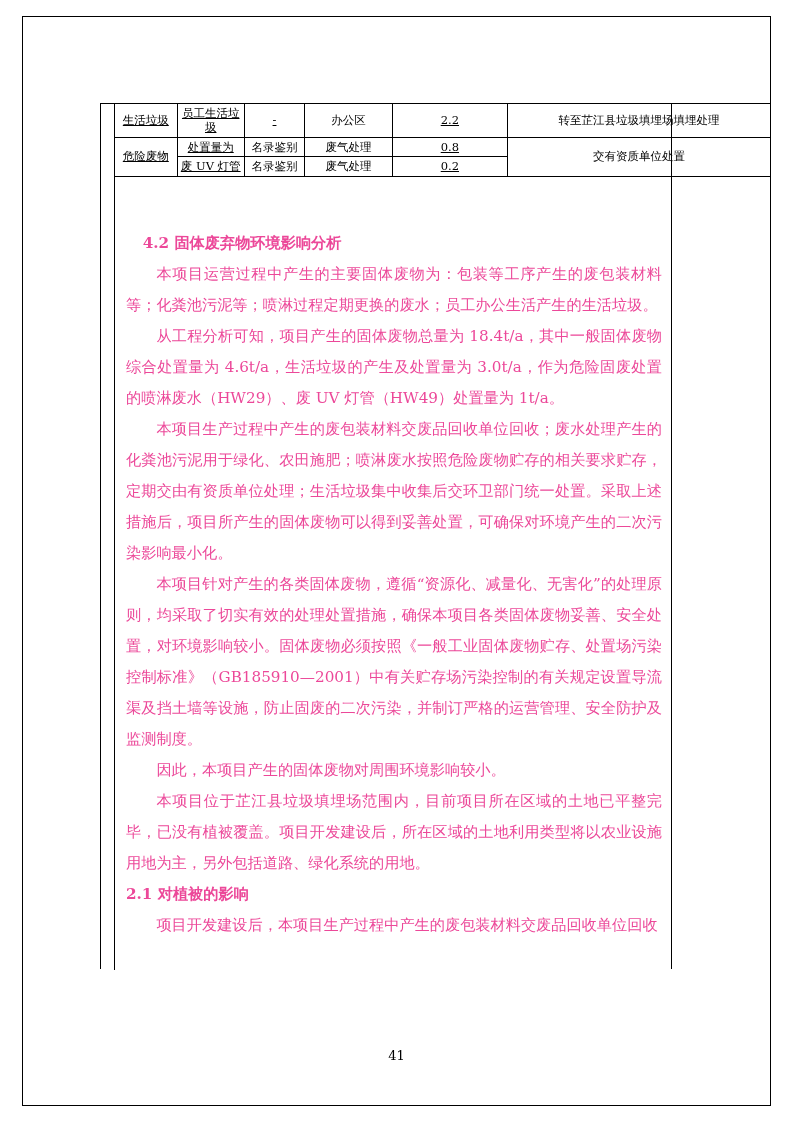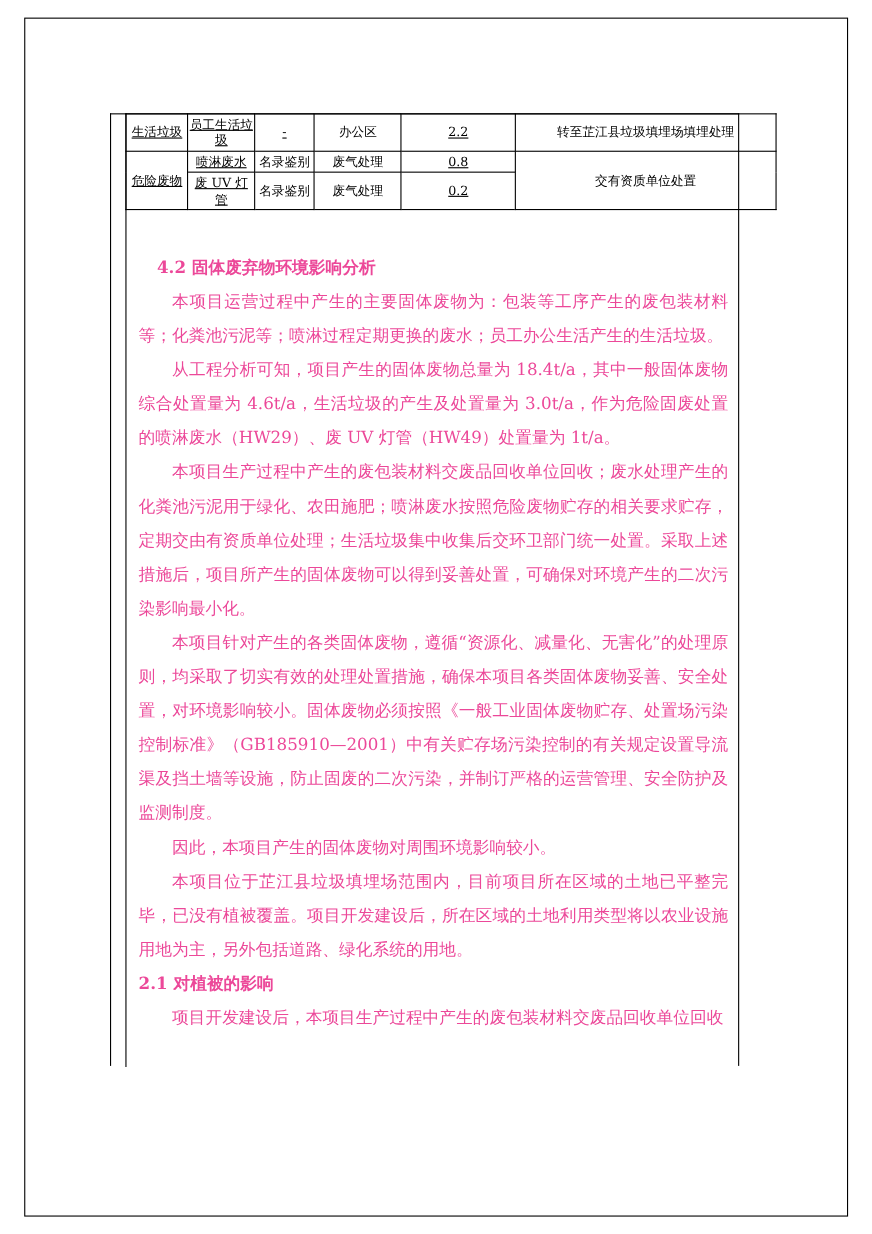--- a/index.html
+++ b/index.html
@@ -45,21 +45,21 @@
     width: 1px;
     height: 867px;
     background: #000;
   }
 
   
   table.waste-table {
     position: absolute;
     left: 114px;
     top: 103px;
-    width: 592px;
+    width: 657px;
     border-collapse: collapse;
     font-family: "DejaVu Serif", serif;
     font-size: 11.5px;
     color: #000;
   }
   table.waste-table td {
     border: 1px solid #000;
     text-align: center;
     vertical-align: middle;
     padding: 2px 1px;
@@ -131,21 +131,21 @@
         <tr>
       <td class="col1 u" rowspan="1">生活垃圾</td>
       <td class="col2 u">员工生活垃圾</td>
       <td class="col3 u">-</td>
       <td class="col4">办公区</td>
       <td class="col5 u">2.2</td>
       <td class="col6">转至芷江县垃圾填埋场填埋处理</td>
     </tr>
     <tr>
       <td class="col1 u" rowspan="2">危险废物</td>
-      <td class="col2 u">喷淋废水</td>
+      <td class="col2 u">处置量为</td>
       <td class="col3">名录鉴别</td>
       <td class="col4">废气处理</td>
       <td class="col5 u">0.8</td>
       <td class="col6" rowspan="2">交有资质单位处置</td>
     </tr>
     <tr>
       <td class="col2 u">废 UV 灯管</td>
       <td class="col3">名录鉴别</td>
       <td class="col4">废气处理</td>
       <td class="col5 u">0.2</td>
@@ -162,14 +162,15 @@
     <p class="indent">本项目针对产生的各类固体废物，遵循“资源化、减量化、无害化”的处理原则，均采取了切实有效的处理处置措施，确保本项目各类固体废物妥善、安全处置，对环境影响较小。固体废物必须按照《一般工业固体废物贮存、处置场污染控制标准》（GB185910—2001）中有关贮存场污染控制的有关规定设置导流渠及挡土墙等设施，防止固废的二次污染，并制订严格的运营管理、安全防护及监测制度。</p>
     <p class="indent">因此，本项目产生的固体废物对周围环境影响较小。</p>
 
     <p class="indent">本项目位于芷江县垃圾填埋场范围内，目前项目所在区域的土地已平整完毕，已没有植被覆盖。项目开发建设后，所在区域的土地利用类型将以农业设施用地为主，另外包括道路、绿化系统的用地。</p>
 
     <p class="heading2">2.1 对植被的影响</p>
     <p class="indent">项目开发建设后，本项目生产过程中产生的废包装材料交废品回收单位回收</p>
 
   </div>
 
+  <div class="page-number">41</div>
 
 </div>
 
 </body></html>

